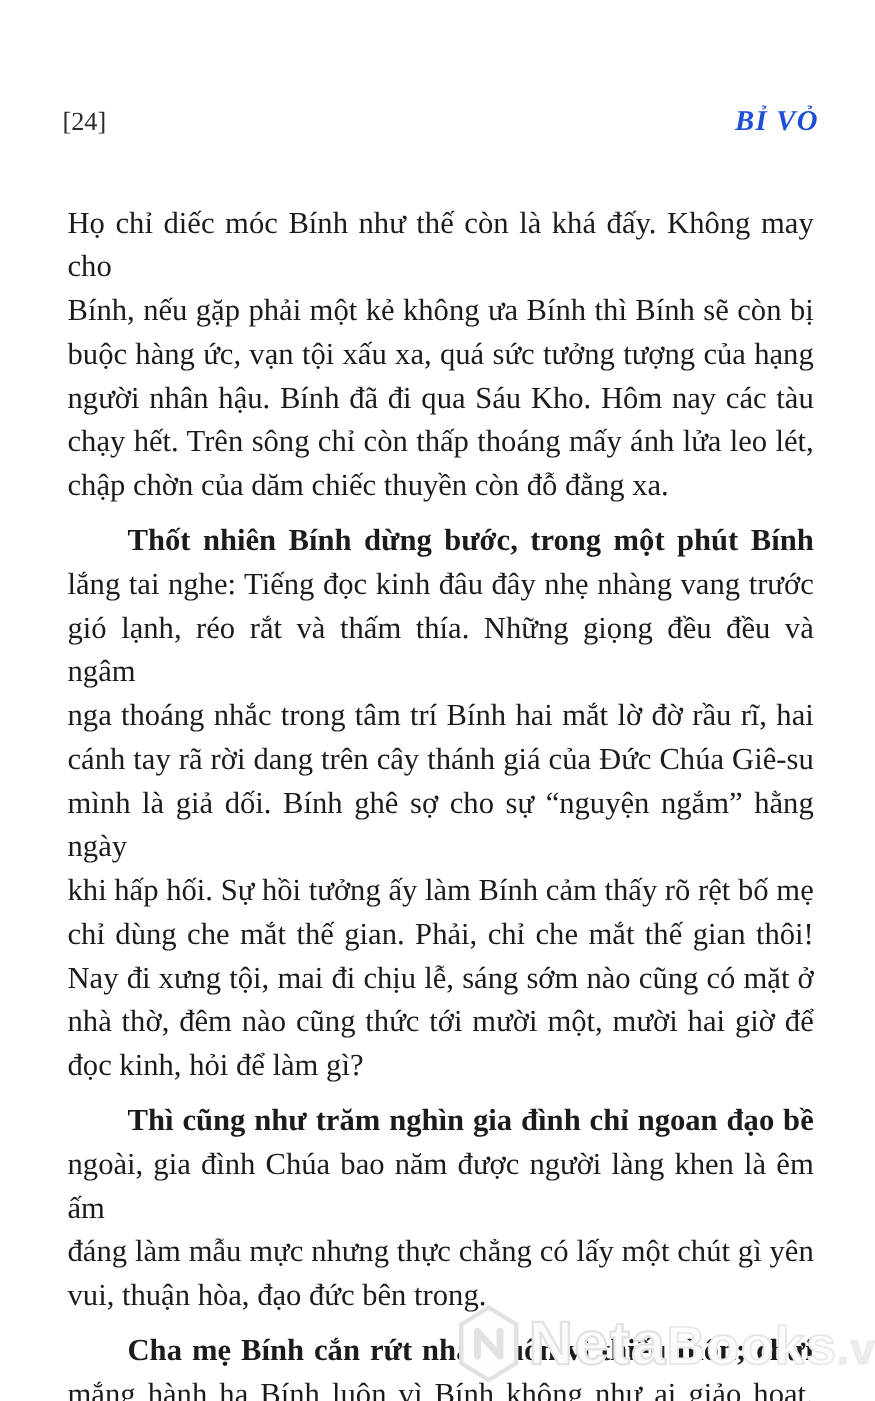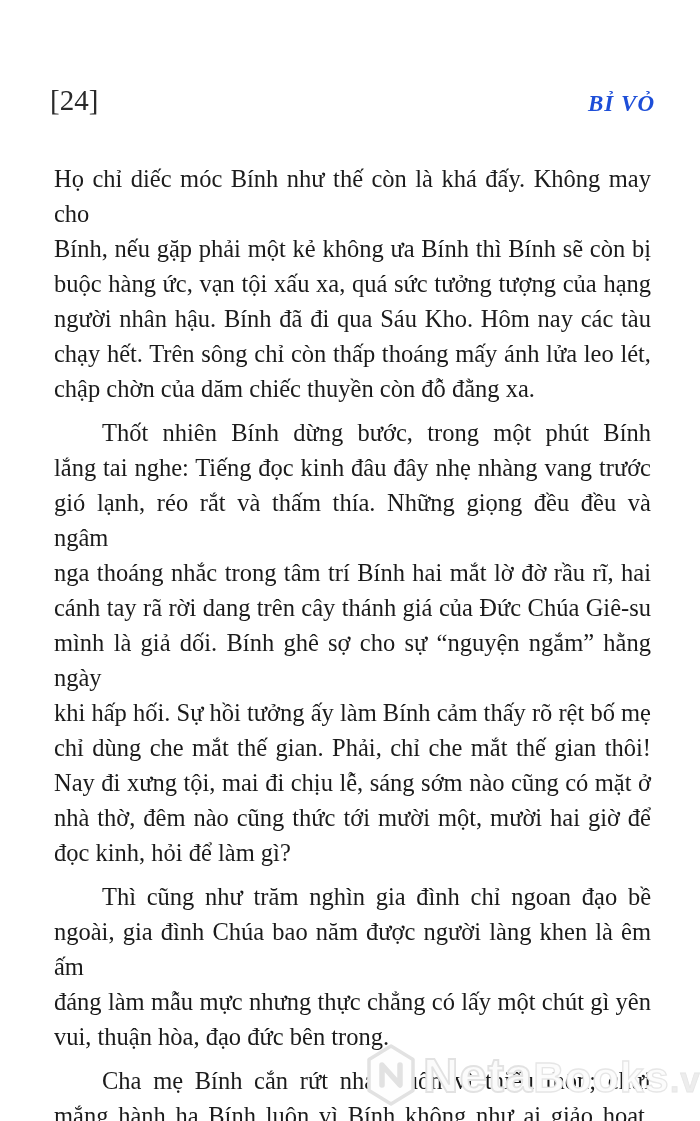--- a/index.html
+++ b/index.html
@@ -12,21 +12,21 @@
     color: #1b1b1b;
   }
   .header {
     position: absolute;
     left: 50px; right: 45px; top: 84px;
     display: flex;
     justify-content: space-between;
     align-items: flex-end;
   }
   .page-num {
-    font-size: 29px;
+    font-size: 21px;
     color: #2a2a2a;
   }
   .book-title {
     font-size: 23px;
     font-weight: bold;
     font-style: italic;
     letter-spacing: 1px;
     color: #1d4ed8;
   }
   .text-block {
@@ -36,21 +36,21 @@
     line-height: 35px;
   }
   .para { margin: 4px; }
   .para + .para { margin-top: 9px; }
   .line {
     text-align: justify;
     text-align-last: justify;
     white-space: normal;
   }
   .line.end { text-align-last: left; }
-  .line.indent { text-indent: 48px; }
+  .line.indent { text-indent: 48px; font-weight: bold; }
   .watermark {
     position: absolute;
     left: 366px; top: 1044px;
     display: flex;
     align-items: center;
     gap: 7px;
     user-select: none;
   }
   .wm-logo { display: block; }
   .wm-text {

